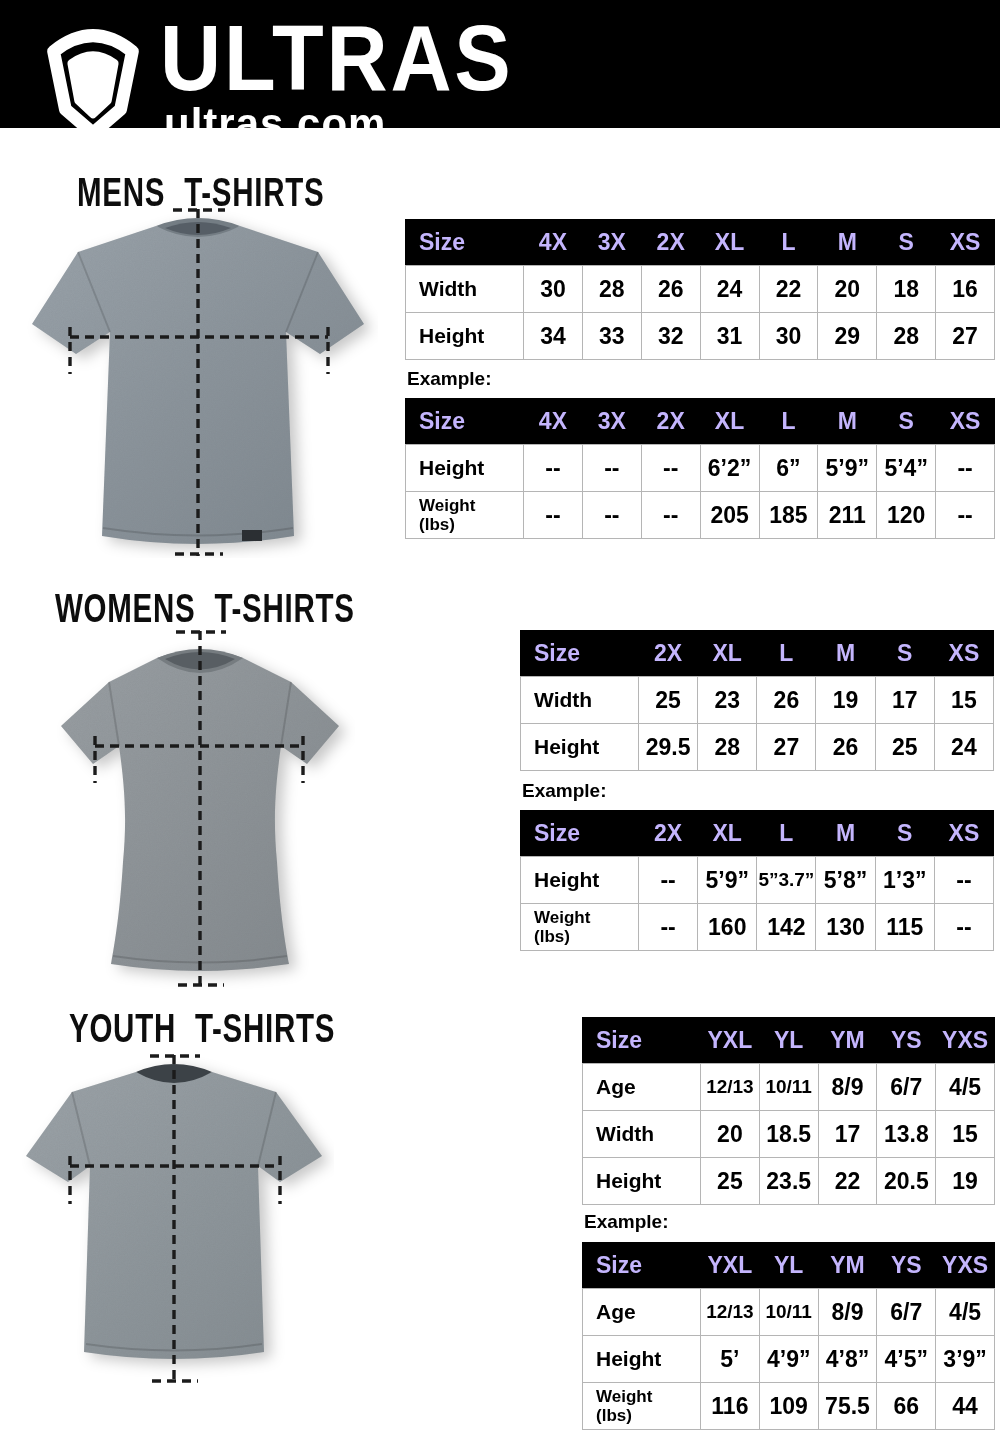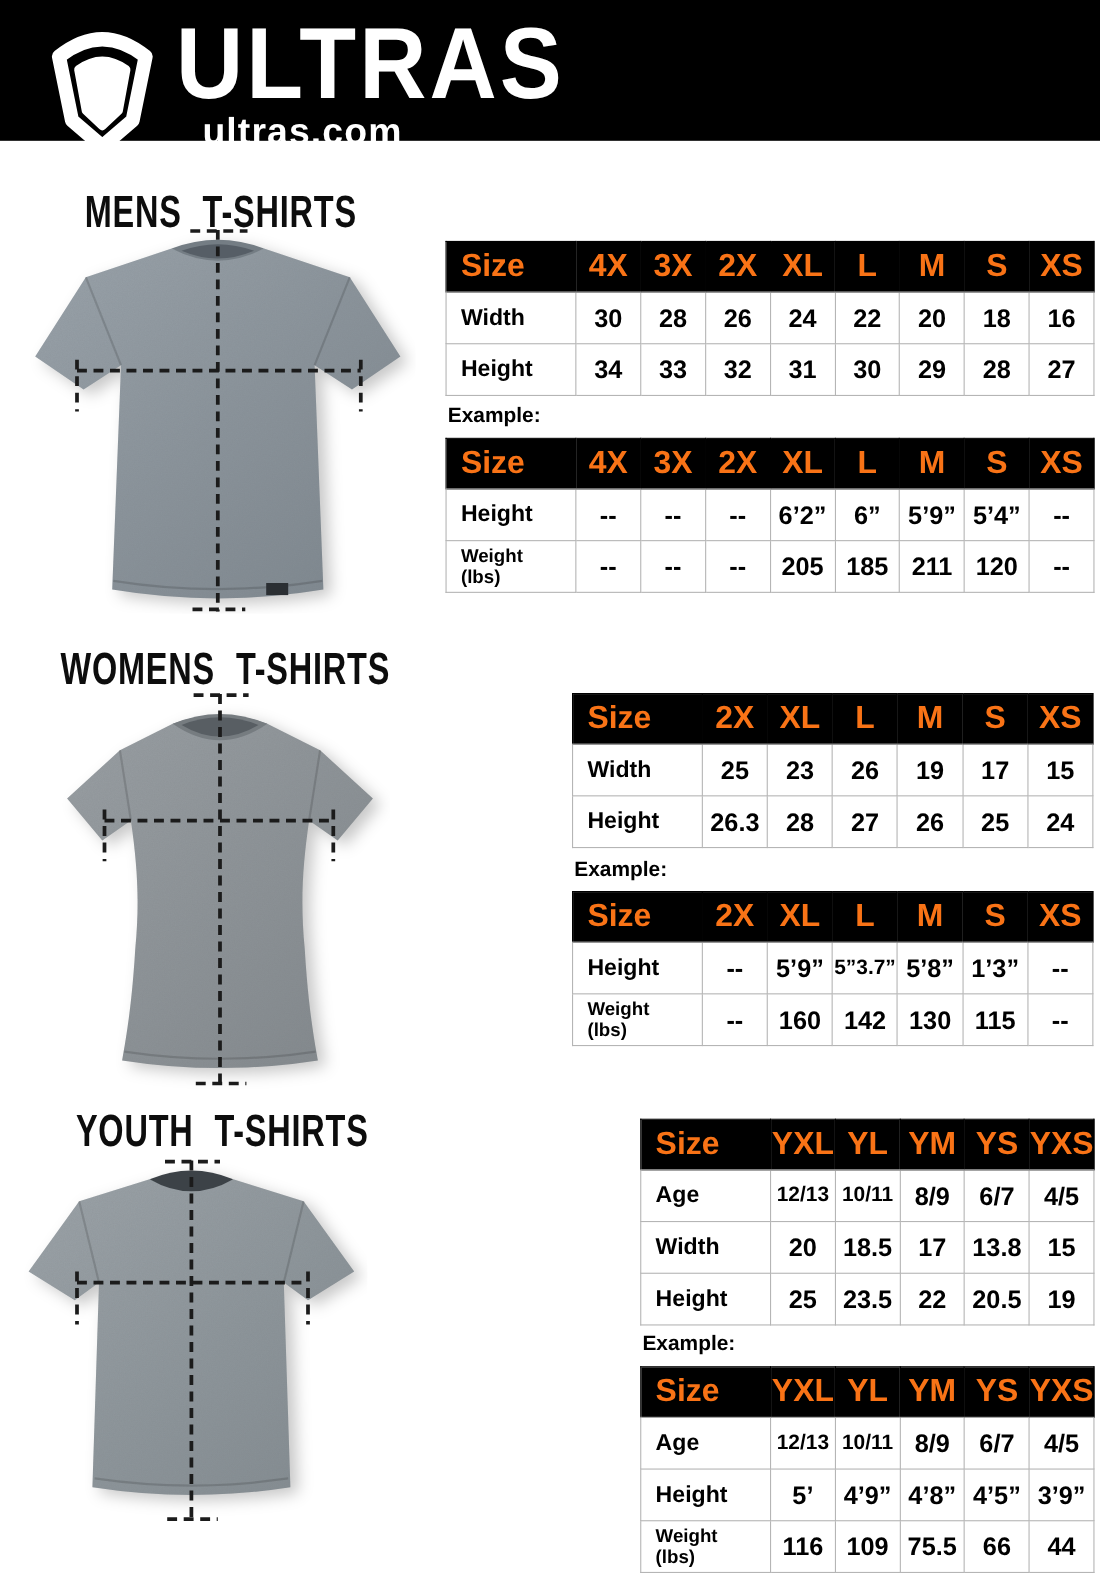--- a/index.html
+++ b/index.html
@@ -6,34 +6,34 @@
   .page{position:relative;width:1000px;height:1444px;background:#fff;overflow:hidden;
         font-family:"Liberation Sans",sans-serif;}
 
   
   .site-header{position:absolute;left:0;top:0;width:1000px;height:128px;background:#000;}
   .logo-icon{position:absolute;left:33px;top:12px;}
   .brand-name{position:absolute;left:160px;top:12px;color:#fff;font-weight:bold;
               font-size:92px;line-height:1;letter-spacing:3px;transform:scaleX(0.92);
               transform-origin:left top;white-space:nowrap;}
   .site-url{position:absolute;left:164px;top:103px;color:#fff;font-weight:bold;
-            font-size:34px;line-height:1;letter-spacing:1px;margin-left:20px;}
+            font-size:42px;line-height:1;letter-spacing:1px;}
 
   
   .sec-title{position:absolute;color:#0d0d0d;font-weight:bold;font-size:41px;line-height:1;
              letter-spacing:1px;word-spacing:14px;white-space:nowrap;
              transform:scaleX(0.72);transform-origin:left top;}
   .t-title-mens{left:77px;top:172px;}
   .t-title-womens{left:55px;top:588px;}
   .t-title-youth{left:69px;top:1008px;}
 
   
   .data-table{position:absolute;border-collapse:collapse;table-layout:fixed;background:#fff;}
   .data-table col:first-child{width:118px;}
-  .data-table th{background:#000;color:#f97316;font-weight:bold;font-size:29px;height:45px;
+  .data-table th{background:#000;color:#c4b5fd;font-weight:bold;font-size:23px;height:45px;
                  border:1px solid #000;border-bottom-color:#b5b5b5;text-align:center;padding:0;}
   .data-table th:first-child{text-align:left;padding-left:13px;}
   .data-table td{border:1px solid #b5b5b5;font-weight:bold;font-size:23px;color:#000;
                  text-align:center;height:46px;padding:0;}
   .data-table td.row-label{text-align:left;padding-left:13px;font-size:21px;}
   .data-table td.row-label.multiline{font-size:17px;line-height:1.12;white-space:pre-line;margin-top:44px;}
   .data-table td.small-val{font-size:19px;}
   .tbl-mens-size{left:405px;top:219px;width:590px;}
   .tbl-mens-example{left:405px;top:398px;width:590px;}
   .tbl-womens-size{left:520px;top:630px;width:474px;}
@@ -267,21 +267,21 @@
           <td class="row-label">Width</td>
           <td>25</td>
           <td>23</td>
           <td>26</td>
           <td>19</td>
           <td>17</td>
           <td>15</td>
         </tr>
         <tr>
           <td class="row-label">Height</td>
-          <td>26.3</td>
+          <td>29.5</td>
           <td>28</td>
           <td>27</td>
           <td>26</td>
           <td>25</td>
           <td>24</td>
         </tr>
       </tbody>
     </table>
   <div class="example-label ex-womens">Example:</div>
   <table class="data-table tbl-womens-example" data-table="sections.1.example_table">

